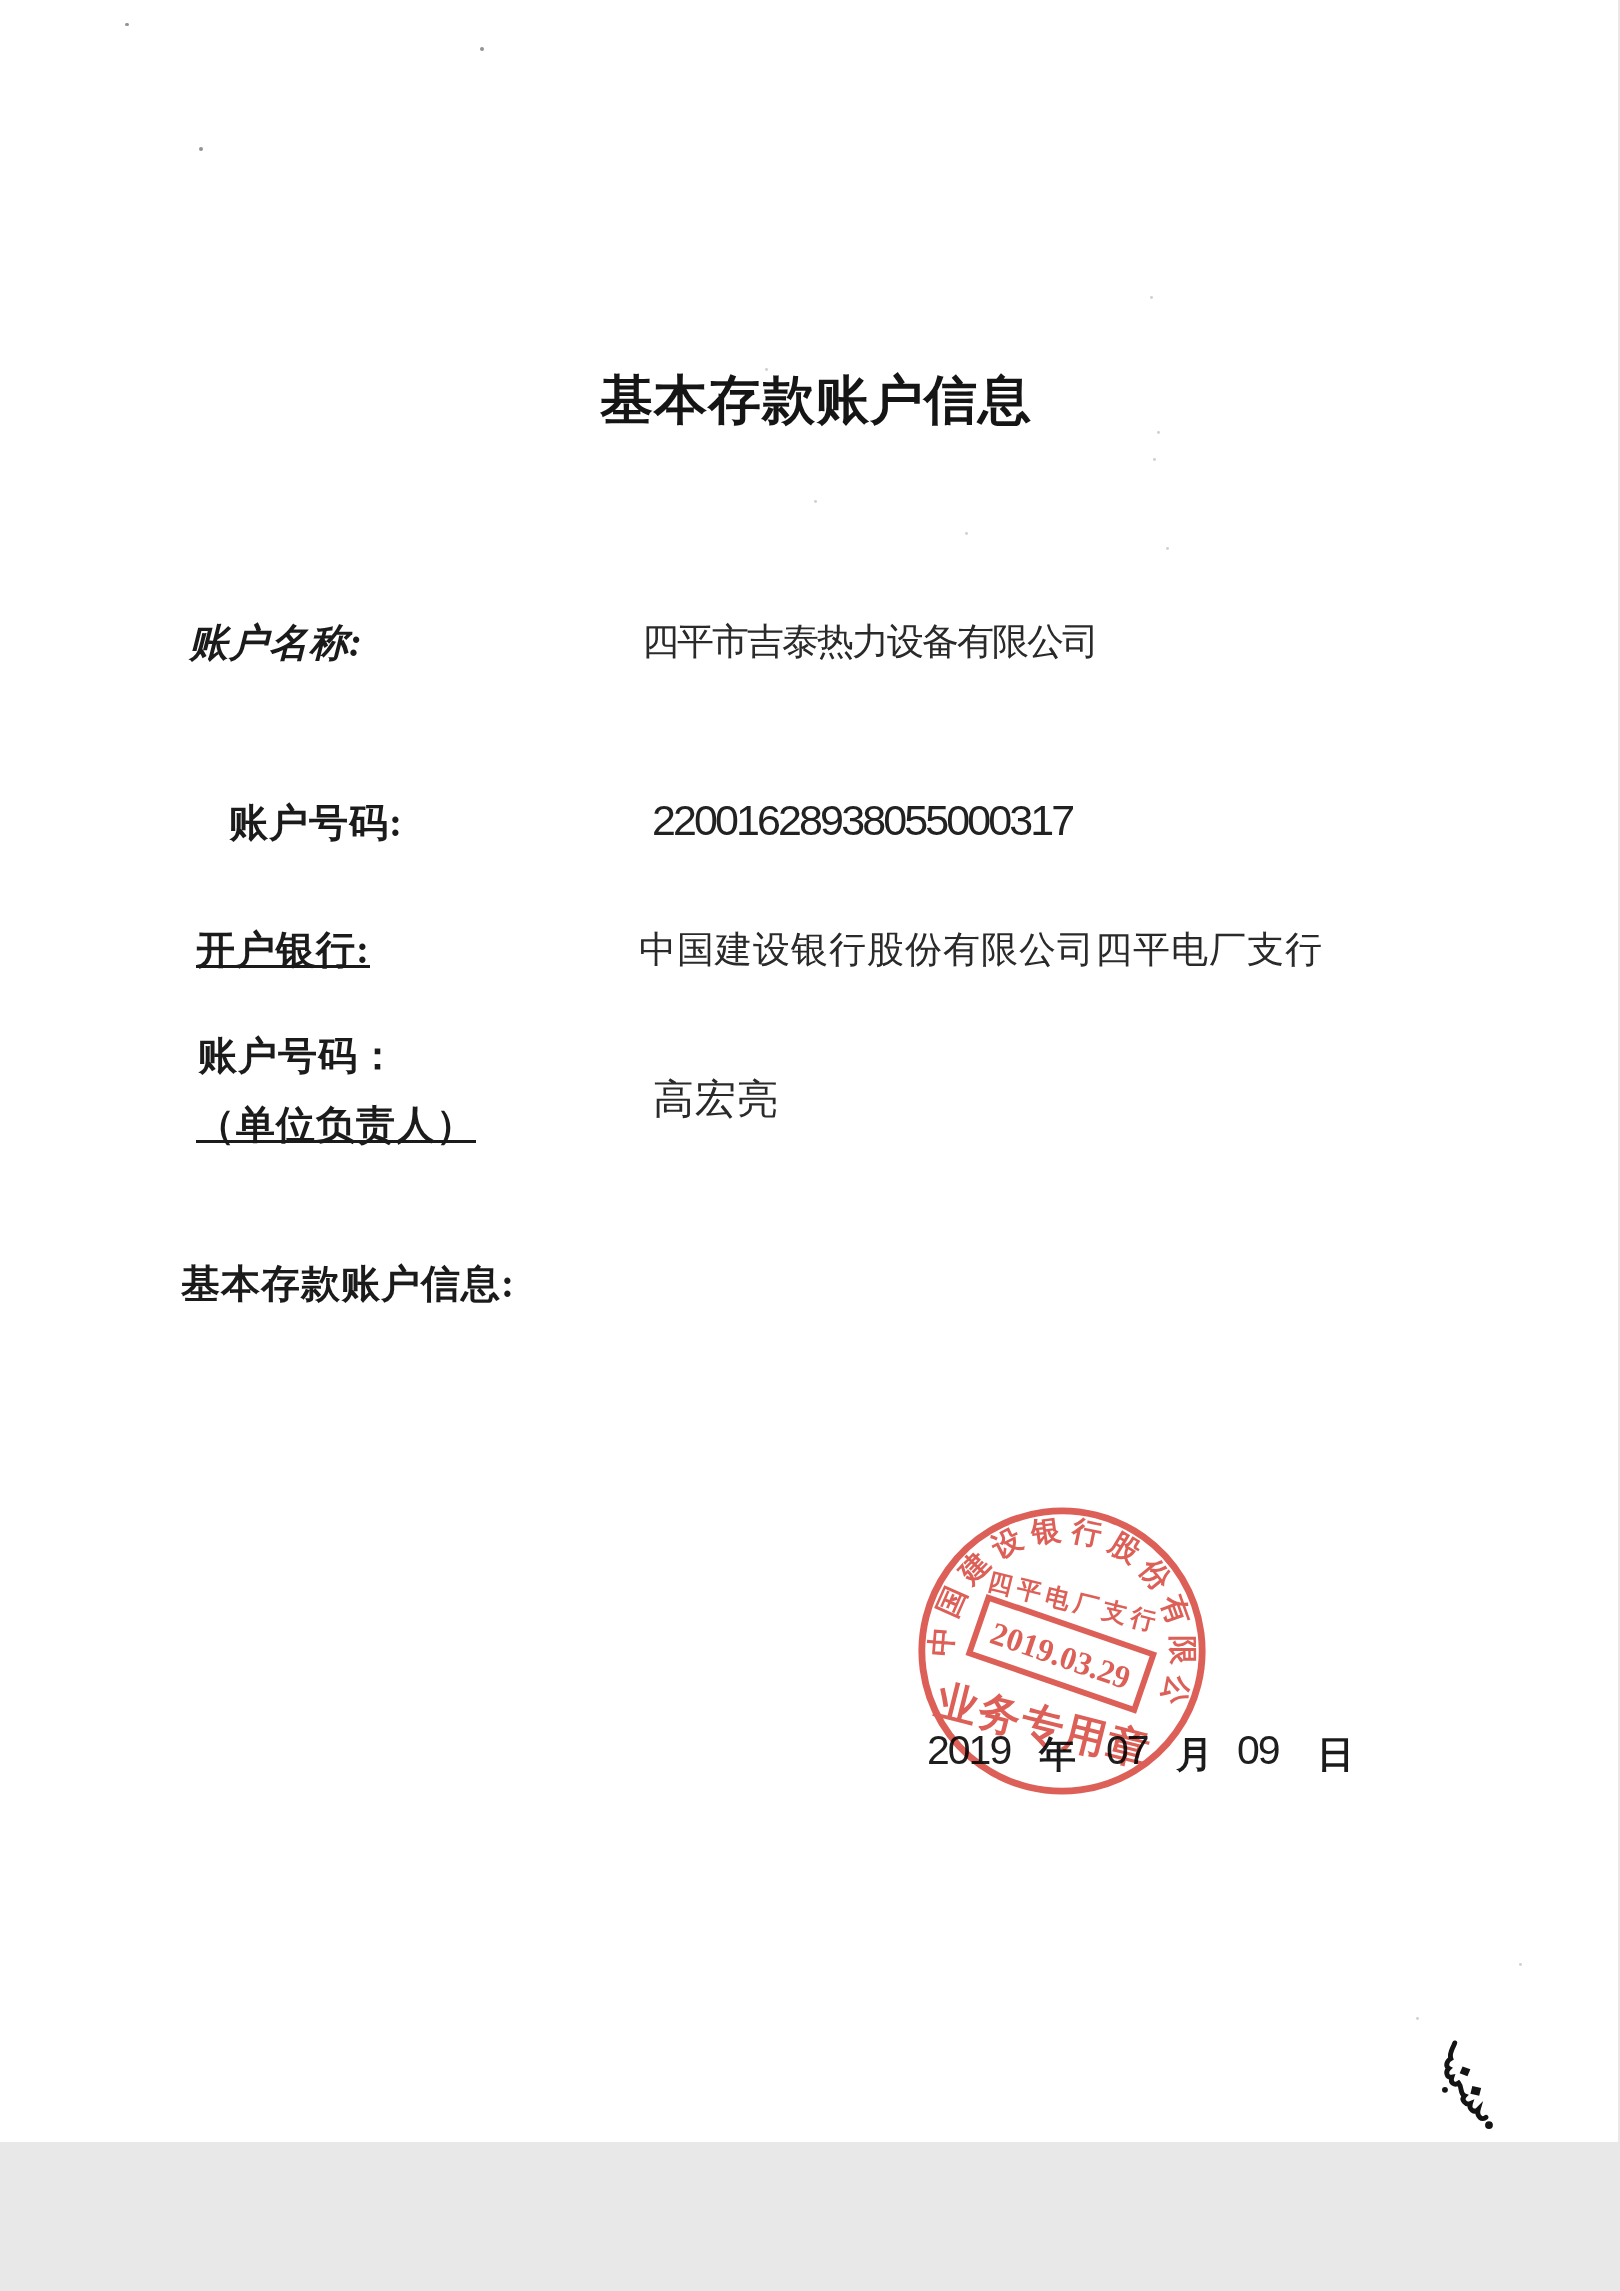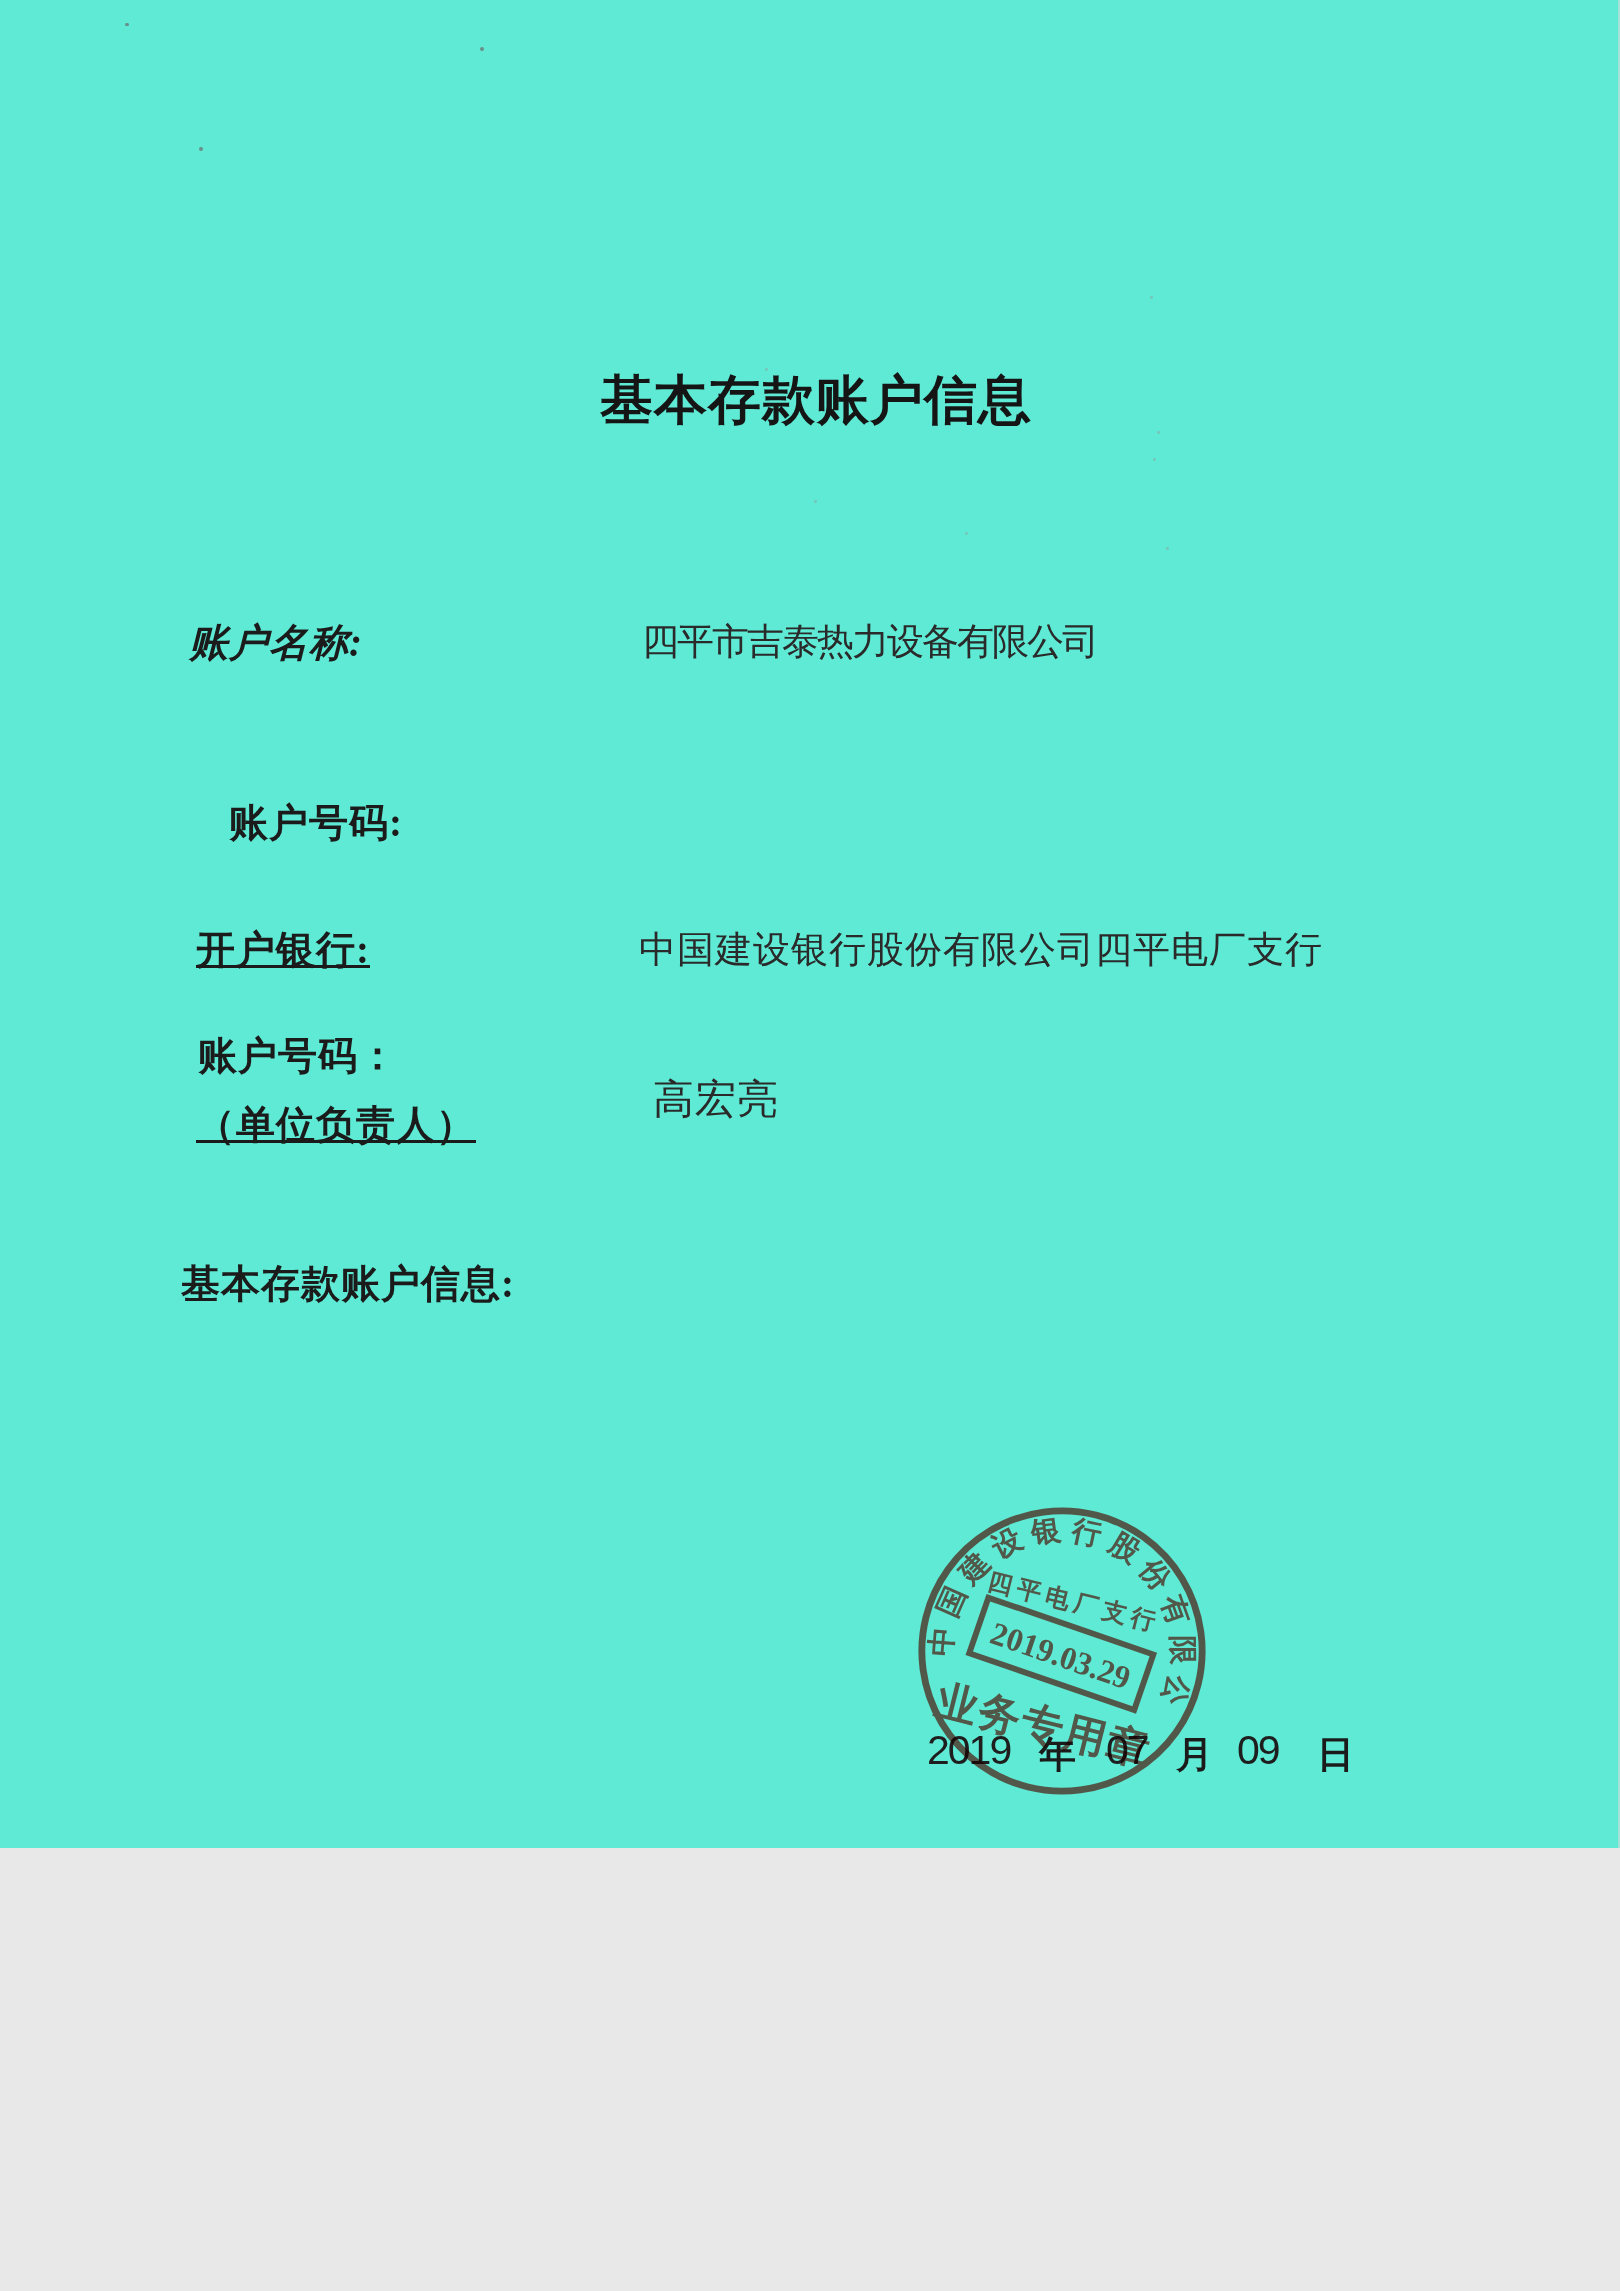--- a/index.html
+++ b/index.html
@@ -1,19 +1,19 @@
 <!DOCTYPE html>
 <html><head>
 <meta charset="utf-8">
 <style>
   html,body{margin:0;padding:0;background:#e8e8e8;}
   #page{
     position:relative;
-    width:1620px;height:1848px;
-    background:#5eead4;
+    width:1620px;height:2142px;
+    background:#ffffff;
     overflow:hidden;
     font-family:"Liberation Serif", serif;
     color:#1c1c1c;
   }
   .abs{position:absolute;white-space:nowrap;}
   .doc-title{
     font-size:53px;font-weight:bold;letter-spacing:1px;color:#151515;
   }
   .field-label{
     font-size:39px;font-weight:bold;color:#1b1b1b;letter-spacing:1px;
@@ -60,20 +60,21 @@
 <body>
 
 <div id="page">
 
   <div class="abs doc-title" style="left:600px;top:365px;">基本存款账户信息</div>
 
   <div class="abs field-label" style="left:189px;top:616px;font-style:italic;">账户名称:</div>
   <div class="abs field-value" style="left:642px;top:617px;letter-spacing:-2px;">四平市吉泰热力设备有限公司</div>
 
   <div class="abs field-label" style="left:201px;top:796px;margin-left:28px;">账户号码:</div>
+  <div class="abs num" style="left:652px;top:796px;">22001628938055000317</div>
 
   <div class="abs field-label" style="left:196px;top:923px;text-decoration:underline;">开户银行:</div>
   <div class="abs field-value" style="left:639px;top:925px;">中国建设银行股份有限公司四平电厂支行</div>
 
   <div class="abs field-label" style="left:198px;top:1029px;">账户号码：</div>
   <div class="abs field-label" style="left:196px;top:1098px;text-decoration:underline;">（单位负责人）</div>
   <div class="abs field-value" style="left:653px;top:1072px;font-size:41px;">高宏亮</div>
 
   <div class="abs field-label" style="left:181px;top:1257px;">基本存款账户信息:</div>
 

